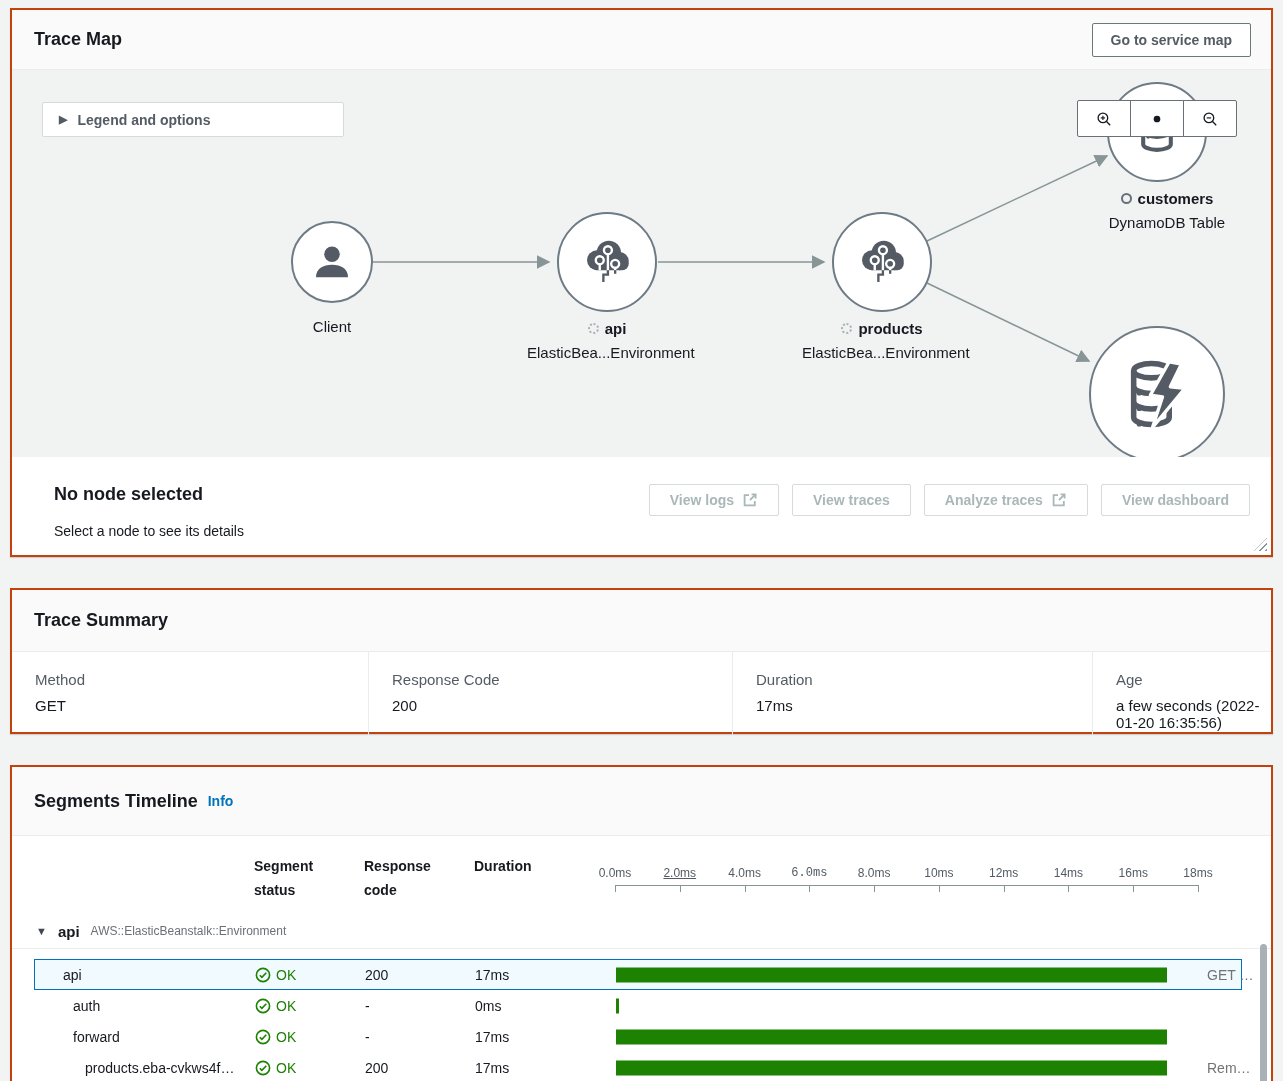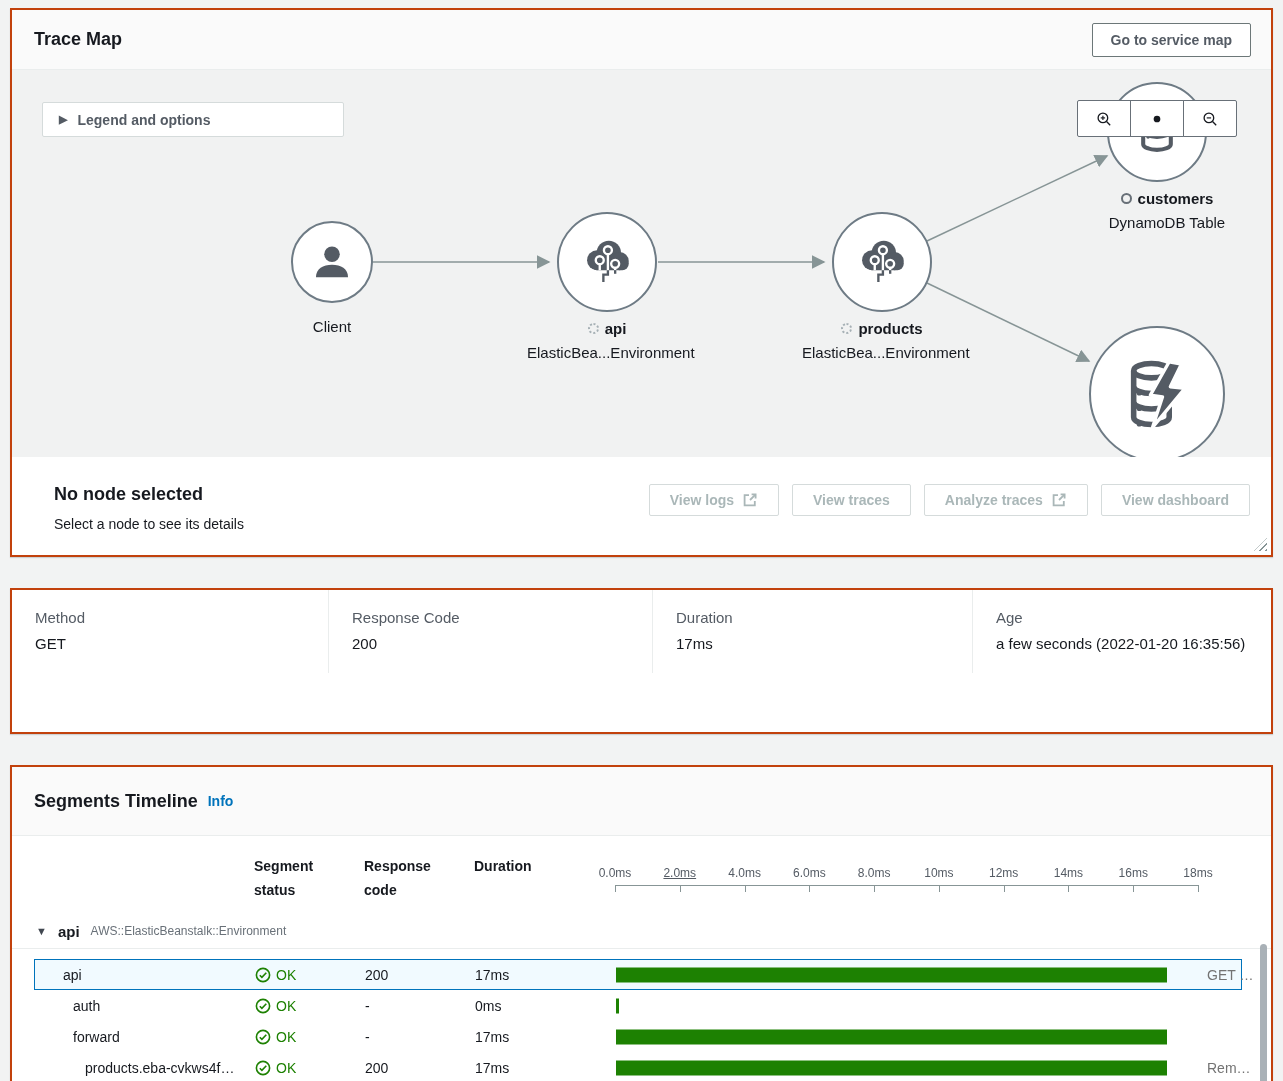--- a/index.html
+++ b/index.html
@@ -60,34 +60,34 @@
     display:flex; align-items:center; justify-content:center; cursor:pointer;
     margin-left:-1px;
   }
   .zoom-btn:first-child { border-radius:2px 0 0 2px; margin-left:0; }
   .zoom-btn:last-child { border-radius:0 2px 2px 0; }
   .tm-footer {
     position:absolute; left:0; right:0; top:448px; bottom:0; background:#fff;
     display:flex; justify-content:space-between; padding:26px 21px 12px 42px;
   }
   .no-sel-title { font-size:18px; font-weight:700; }
-  .no-sel-sub { font-size:14px; margin-top:11px; color:#16191f; }
+  .no-sel-sub { font-size:14px; margin-top:18px; color:#16191f; }
   .footer-buttons { display:flex; gap:13px; align-items:flex-start; }
   .footer-buttons .btn { height:32px; padding:0 20px; }
   .resize-handle {
     position:absolute; right:4px; bottom:4px; width:13px; height:13px;
     background:repeating-linear-gradient(135deg,#879596 0 1px,transparent 1px 4.2px);
     clip-path:polygon(100% 0,100% 100%,0 100%);
   }
 
   
   #trace-summary-card { top:588px; height:146px; }
   .ts-header { height:62px; display:flex; align-items:center; padding:0 22px;
     border-bottom:1px solid #eaeded; background:#fafafa; }
-  .ts-fields { display:grid; grid-template-columns:316px 324px 320px auto; height:83px; }
+  .ts-fields { display:grid; grid-template-columns:316px 324px 320px auto; height:83px;gap:40px; }
   .ts-col { padding:19px 10px 0 23px; }
   .ts-col + .ts-col { border-left:1px solid #eaeded; }
   .ts-label { font-size:15px; color:#545b64; }
   .ts-value { font-size:15px; color:#16191f; margin-top:9px; }
 
   
   #segments-card { top:765px; height:330px; }
   .st-header { height:69px; display:flex; align-items:center; gap:10px;
     padding:0 22px; border-bottom:1px solid #eaeded; background:#fafafa; }
   .info-link { font-size:14px; font-weight:700; color:#0073bb; text-decoration:none; }
@@ -299,20 +299,23 @@
       </button>
       <button class="btn disabled">
         <span>View dashboard</span>
       </button>
     </div>
   </div>
   <div class="resize-handle"></div>
 </div>
 
 <div class="card" id="trace-summary-card">
+  <div class="ts-header">
+    <div class="card-title">Trace Summary</div>
+  </div>
   <div class="ts-fields">
     <div class="ts-col">
       <div class="ts-label">Method</div>
       <div class="ts-value">GET</div>
     </div>
     <div class="ts-col">
       <div class="ts-label">Response Code</div>
       <div class="ts-value">200</div>
     </div>
     <div class="ts-col">
@@ -337,21 +340,21 @@
     <div class="th-col" style="left:352px;">Response code</div>
     <div class="th-col" style="left:462px;">Duration</div>
     <div class="axis">
       <div class="axis-line"></div>
     <span class="axis-tick-label" style="left: 0%;">0.0ms</span>
         <span class="axis-tick-mark" style="left: 0%;"></span>
         <span class="axis-tick-label" style="left: 11.1111%; text-decoration: underline;">2.0ms</span>
         <span class="axis-tick-mark" style="left: 11.1111%;"></span>
         <span class="axis-tick-label" style="left: 22.2222%;">4.0ms</span>
         <span class="axis-tick-mark" style="left: 22.2222%;"></span>
-        <span class="axis-tick-label" style="left: 33.3333%;">6.0ms</span>
+        <span class="axis-tick-label" style="left: 33.3333%; font-family: Liberation Mono, monospace;">6.0ms</span>
         <span class="axis-tick-mark" style="left: 33.3333%;"></span>
         <span class="axis-tick-label" style="left: 44.4444%;">8.0ms</span>
         <span class="axis-tick-mark" style="left: 44.4444%;"></span>
         <span class="axis-tick-label" style="left: 55.5556%;">10ms</span>
         <span class="axis-tick-mark" style="left: 55.5556%;"></span>
         <span class="axis-tick-label" style="left: 66.6667%;">12ms</span>
         <span class="axis-tick-mark" style="left: 66.6667%;"></span>
         <span class="axis-tick-label" style="left: 77.7778%;">14ms</span>
         <span class="axis-tick-mark" style="left: 77.7778%;"></span>
         <span class="axis-tick-label" style="left: 88.8889%;">16ms</span>

